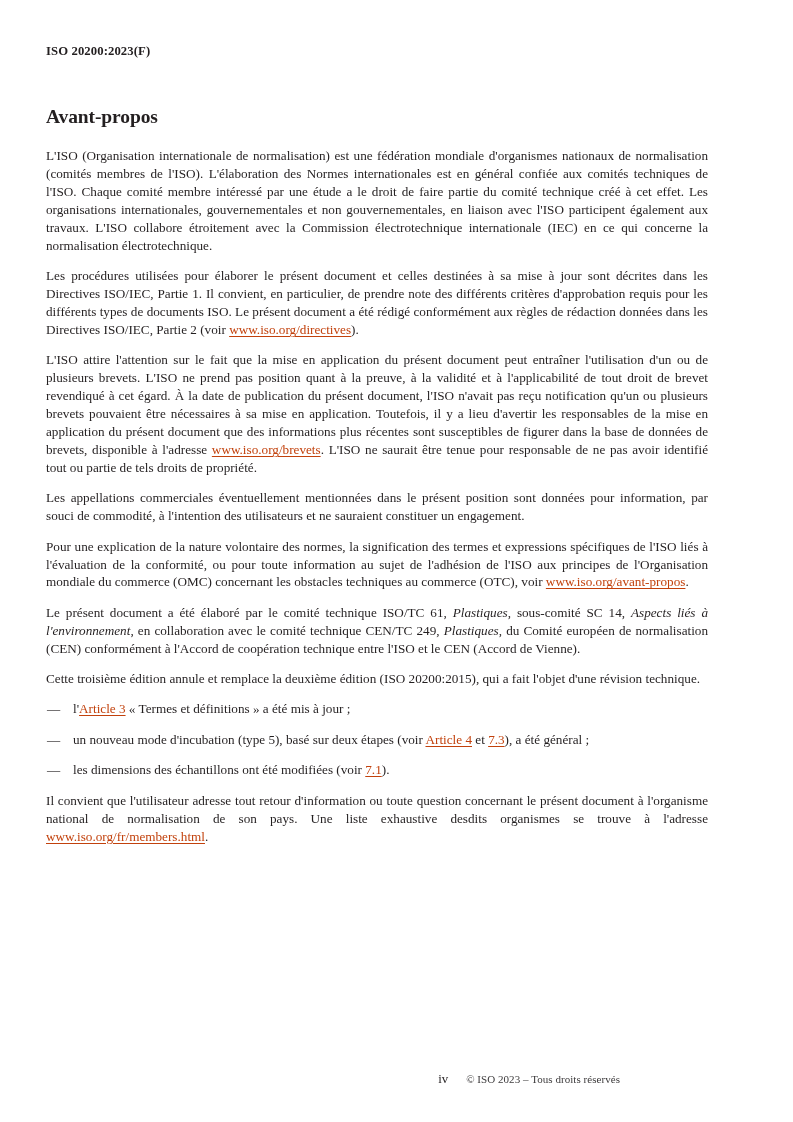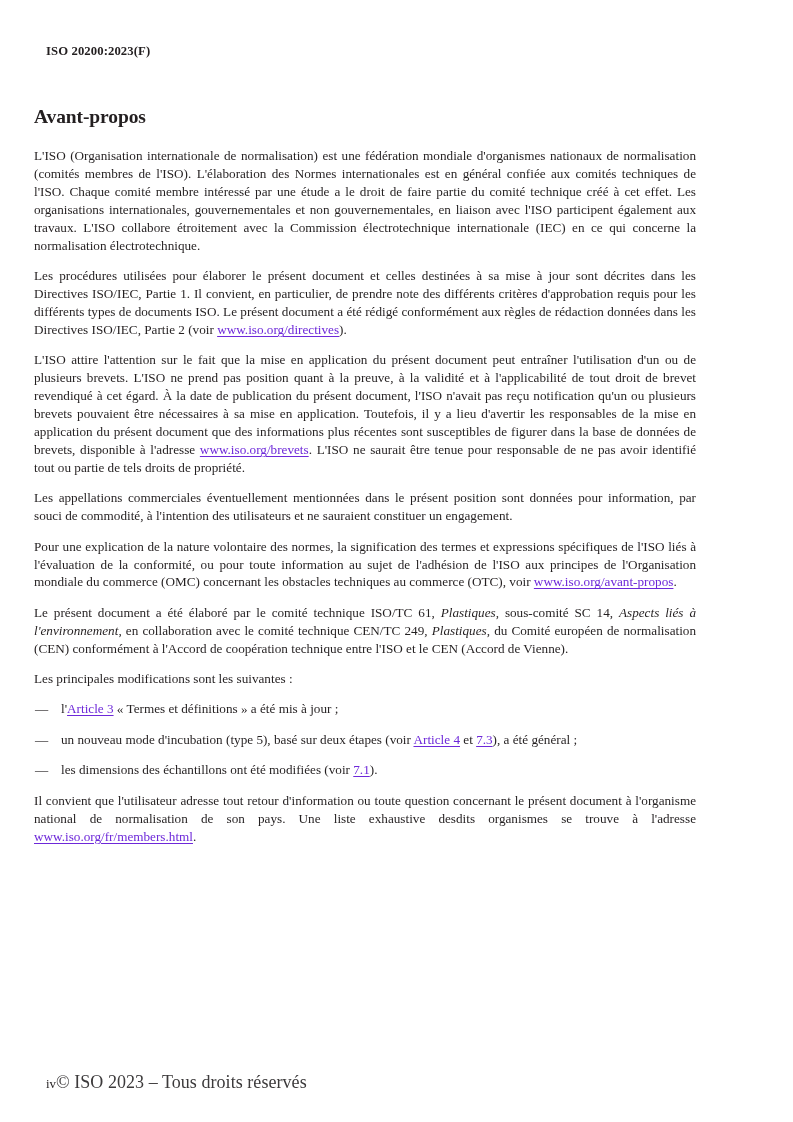--- a/index.html
+++ b/index.html
@@ -31,21 +31,21 @@
     top: 44px;
     font-size: 12.7px;
     font-weight: bold;
     letter-spacing: 0.1px;
     color: #231f20;
   }
 
   
   .content {
     position: absolute;
-    left: 34px;
+    left: 46px;
     top: 106px;
     width: 662px;
   }
 
   h1.clause-title {
     font-size: 19.5px;
     font-weight: bold;
     margin: 0 0 19px 0;
     letter-spacing: -0.1px;
     line-height: 1.15;
@@ -85,47 +85,48 @@
   }
   ul.dash-list li:last-child { margin-bottom: 12.5px; }
   ul.dash-list li .dash {
     position: absolute;
     left: 1px;
     top: 0;
   }
 
   
   .lnk {
-    color: #6d28d9;
+    color: #c2410c;
     text-decoration: underline;
     text-underline-offset: 1.5px;
     text-decoration-thickness: 1px;
     cursor: pointer;
   }
   .ital { font-style: italic; }
 
   
   .doc-footer {
     position: absolute;
     left: 46px;
     right: 46px;
     top: 1072px;
     height: 18px;
     display: flex;
     align-items: baseline;
-    justify-content: flex-start;
+    justify-content: flex-end;
     font-size: 12.6px;
     color: #3c3a3b;
+    gap: 18px;
   }
   .doc-footer .page-num {
     font-size: 12.8px;
     color: #231f20;
   }
   .doc-footer .copyright {
-    font-size: 18px;
+    font-size: 11px;
     color: #3c3a3b;
     letter-spacing: 0.05px;
   }
 </style>
 </head>
 <body>
 
 <div class="page">
 
   <div class="doc-header">ISO 20200:2023(F)</div>
@@ -151,24 +152,24 @@
     </p>
 
     <p class="para">
       <span>Pour une explication de la nature volontaire des normes, la signification des termes et expressions spécifiques de l'ISO liés à l'évaluation de la conformité, ou pour toute information au sujet de l'adhésion de l'ISO aux principes de l'Organisation mondiale du commerce (OMC) concernant les obstacles techniques au commerce (OTC), voir </span><a class="lnk" href="#">www.iso.org/avant-propos</a><span>.</span>
     </p>
 
     <p class="para">
       <span>Le présent document a été élaboré par le comité technique ISO/TC 61, </span><span class="ital">Plastiques</span><span>, sous-comité SC 14, </span><span class="ital">Aspects liés à l'environnement</span><span>, en collaboration avec le comité technique CEN/TC 249, </span><span class="ital">Plastiques</span><span>, du Comité européen de normalisation (CEN) conformément à l'Accord de coopération technique entre l'ISO et le CEN (Accord de Vienne).</span>
     </p>
 
+    <p class="para">
+      <span>Cette troisième édition annule et remplace la deuxième édition (ISO 20200:2015), qui a fait l'objet d'une révision technique.</span>
+    </p>
 
-    <p class="para lead-in">
-      <span>Les principales modifications sont les suivantes :</span>
-    </p>
 
     <ul class="dash-list">
       <li>
         <span class="dash">—</span><span>l'</span><a class="lnk" href="#">Article 3</a><span> « Termes et définitions » a été mis à jour ;</span>
       </li>
       <li>
         <span class="dash">—</span><span>un nouveau mode d'incubation (type 5), basé sur deux étapes (voir </span><a class="lnk" href="#">Article 4</a><span> et </span><a class="lnk" href="#">7.3</a><span>), a été général ;</span>
       </li>
       <li>
         <span class="dash">—</span><span>les dimensions des échantillons ont été modifiées (voir </span><a class="lnk" href="#">7.1</a><span>).</span>

